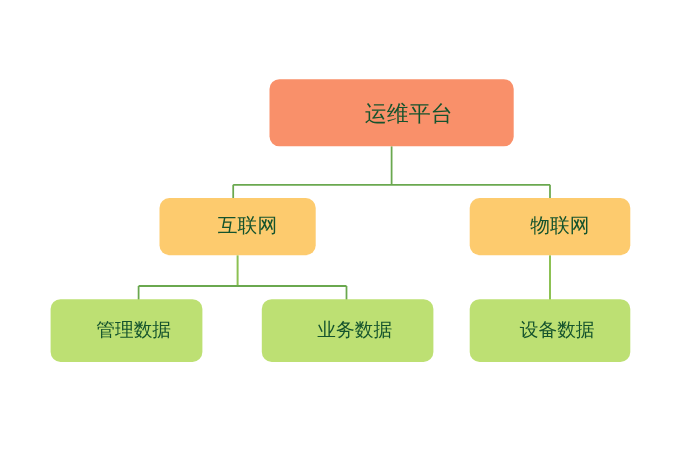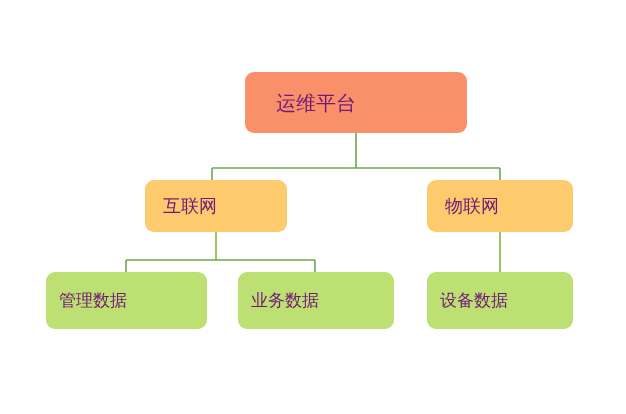--- a/index.html
+++ b/index.html
@@ -24,23 +24,24 @@
     top: 0;
     width: 626px;
     height: 414px;
   }
   .node {
     position: absolute;
     box-sizing: border-box;
     border-radius: 9px;
     display: flex;
     align-items: center;
-    color: #701a75;
+    color: #14532d;
     white-space: nowrap;
     z-index: 2;
+    justify-content: center;
   }
   .node-label {
     display: block;
     line-height: 1;
   }
   .node-root {
     left: 245px;
     top: 72px;
     width: 222px;
     height: 61px;
@@ -55,21 +56,21 @@
     font-size: 18px;
   }
   .node-l2-a { left: 145px; top: 180px; width: 142px; }
   .node-l2-b { left: 427px; top: 180px; width: 146px; }
   .node-l3 {
     height: 57px;
     background: #bde073;
     padding-left: 13px;
     font-size: 17px;
   }
-  .node-l3-a { left: 46px;  top: 272px; width: 161px; }
+  .node-l3-a { left: 46px;  top: 272px; width: 138px; }
   .node-l3-b { left: 238px; top: 272px; width: 156px; }
   .node-l3-c { left: 427px; top: 272px; width: 146px; }
 </style>
 </head>
 <body>
 
 <div id="canvas">
 
   <svg id="edge-layer" viewBox="0 0 626 414" xmlns="http://www.w3.org/2000/svg">
 

